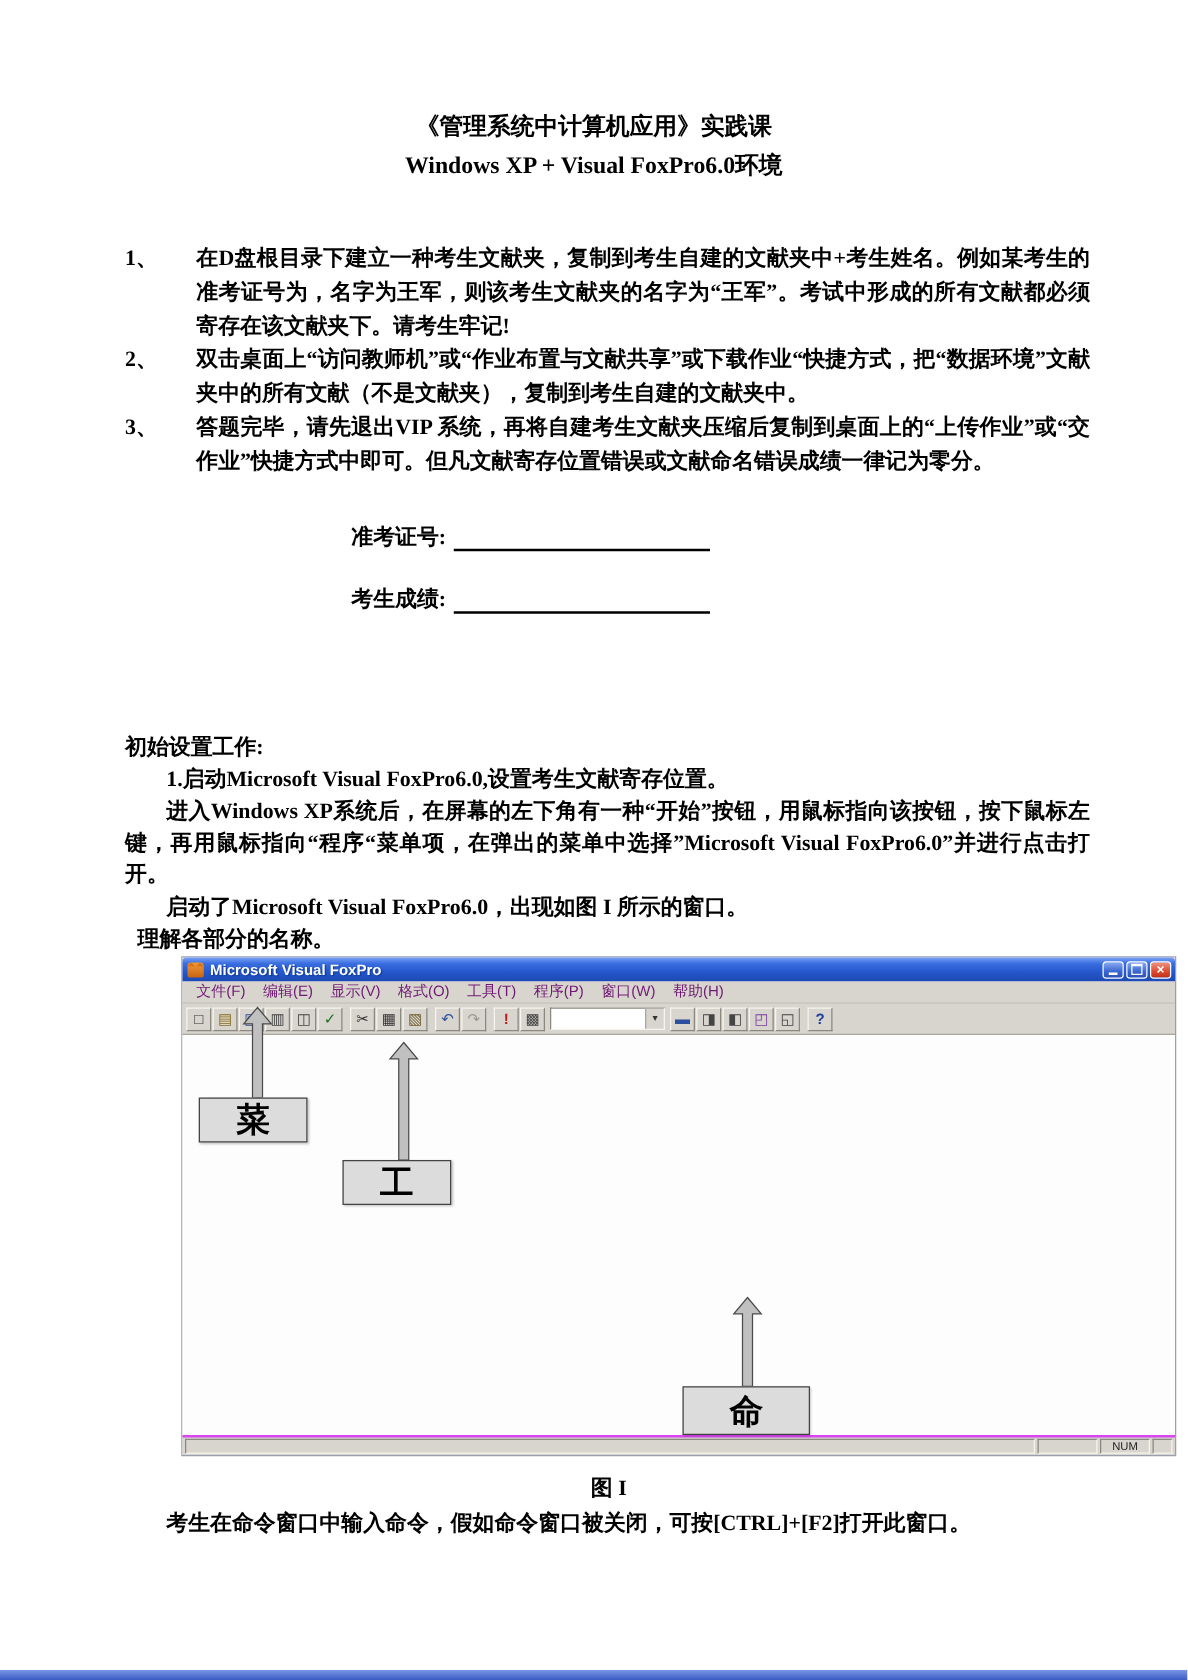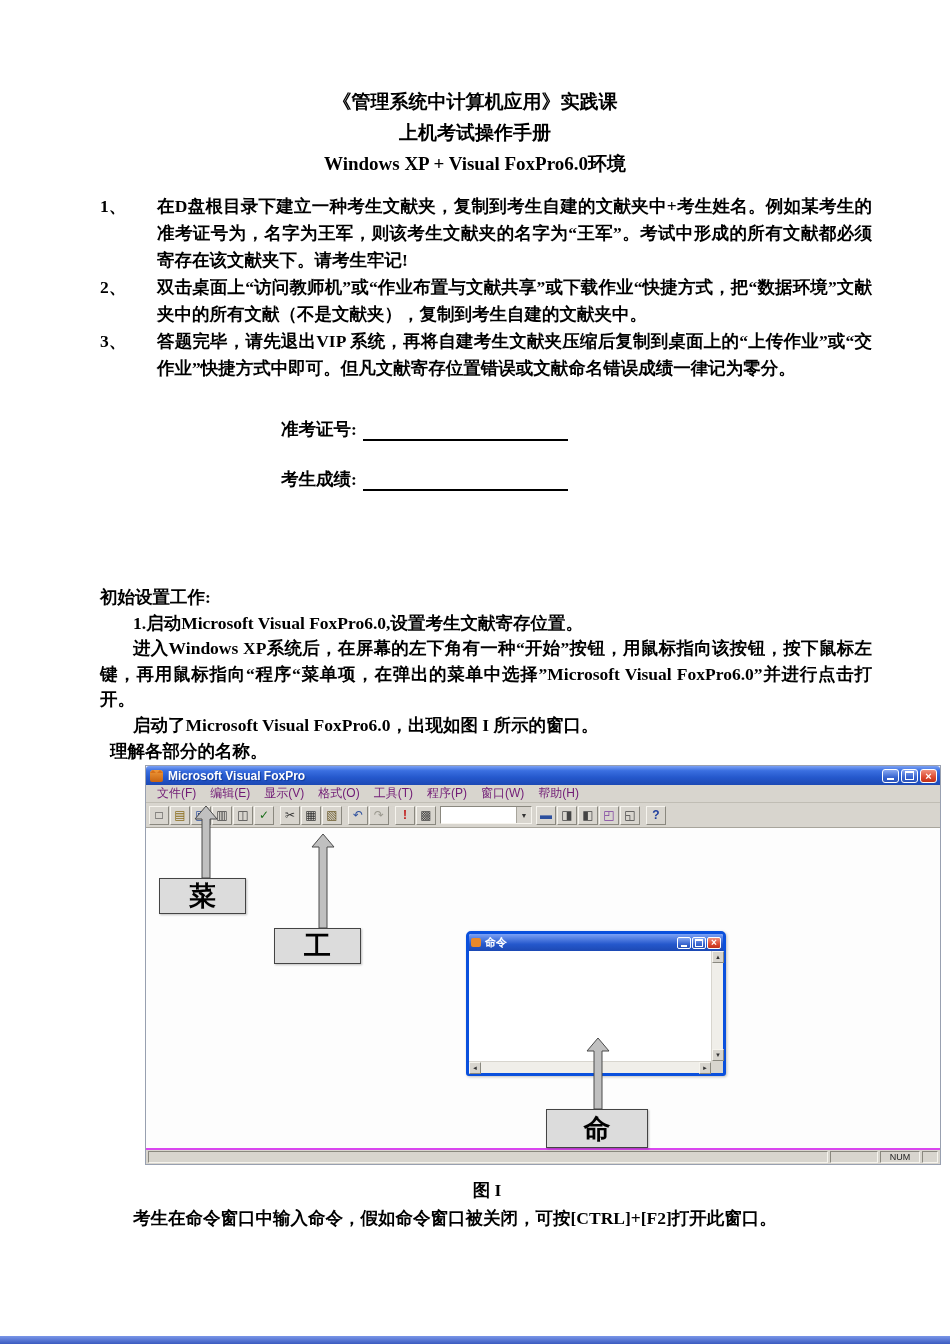--- a/index.html
+++ b/index.html
@@ -144,21 +144,20 @@
       display:flex; align-items:center; justify-content:center; flex:none; }
   .scroll-corner { position:absolute; right:0; bottom:0; width:12px; height:12px; background:#d8d5ce; }
 </style>
 </head>
 <body>
 
 <div class="page" data-name="document-page">
 
   <div class="titles" data-name="document-title-block">
     <div data-name="doc-title-line-1">《管理系统中计算机应用》实践课</div>
-    <div data-name="doc-title-line-2">上机考试操作手册</div>
     <div data-name="doc-title-line-3">Windows XP + Visual FoxPro6.0环境</div>
   </div>
 
   <div class="items" data-name="instruction-list">
     <div class="item" data-name="instruction-item-1">
       <span class="num" data-name="item-number">1、</span>
       <span class="txt" data-name="item-text">在D盘根目录下建立一种考生文献夹，复制到考生自建的文献夹中+考生姓名。例如某考生的准考证号为，名字为王军，则该考生文献夹的名字为“王军”。考试中形成的所有文献都必须寄存在该文献夹下。请考生牢记!</span>
     </div>
     <div class="item" data-name="instruction-item-2">
       <span class="num" data-name="item-number">2、</span>
@@ -234,42 +233,20 @@
       <span class="tbi" data-name="view-window-icon"></span>
       <span class="tbi" data-name="data-session-icon"></span>
       <span class="tbi" data-name="form-designer-icon"></span>
       <span class="tbi" data-name="report-designer-icon"></span>
       <span class="tb-sep" data-name="toolbar-separator"></span>
       <span class="tbi" data-name="help-icon"></span>
     </div>
 
     <div class="fx-desktop" data-name="foxpro-desktop"></div>
 
-    <div class="cmd-window" data-name="command-window">
-      <div class="cmd-titlebar" data-name="command-window-titlebar">
-        <span class="cmd-icon" data-name="command-window-icon-small"></span>
-        <span class="cmd-title" data-name="command-window-title">命令</span>
-        <span class="cmd-btns" data-name="command-window-controls">
-          <span class="cmd-btn min" data-name="minimize-button"></span>
-          <span class="cmd-btn max" data-name="maximize-button"></span>
-          <span class="cmd-btn close" data-name="close-button"></span>
-        </span>
-      </div>
-      <div class="cmd-body" data-name="command-window-body">
-        <div class="vscroll" data-name="vertical-scrollbar">
-          <span class="scroll-btn" data-name="scroll-up-icon">▲</span>
-          <span class="scroll-btn" data-name="scroll-down-icon">▼</span>
-        </div>
-        <div class="hscroll" data-name="horizontal-scrollbar">
-          <span class="scroll-btn" data-name="scroll-left-icon">◄</span>
-          <span class="scroll-btn" data-name="scroll-right-icon">►</span>
-        </div>
-        <div class="scroll-corner" data-name="scrollbar-corner"></div>
-      </div>
-    </div>
 
     <svg class="arrows" width="712" height="400" viewBox="0 0 712 400" data-name="callout-arrows">
       <polygon data-name="arrow-to-menubar" points="60,40 71,53 64,53 64,112 56,112 56,53 49,53" fill="#c0c0c0" stroke="#4a4a4a" stroke-width="1"></polygon>
       <polygon data-name="arrow-to-toolbar" points="177,68 188,81 181,81 181,162 173,162 173,81 166,81" fill="#c0c0c0" stroke="#4a4a4a" stroke-width="1"></polygon>
       <polygon data-name="arrow-to-command-window" points="452,272 463,285 456,285 456,343 448,343 448,285 441,285" fill="#c0c0c0" stroke="#4a4a4a" stroke-width="1"></polygon>
     </svg>
 
     <div class="callout callout-menu" data-name="callout-menu-label">
       <span data-name="callout-text">菜</span>
     </div>

